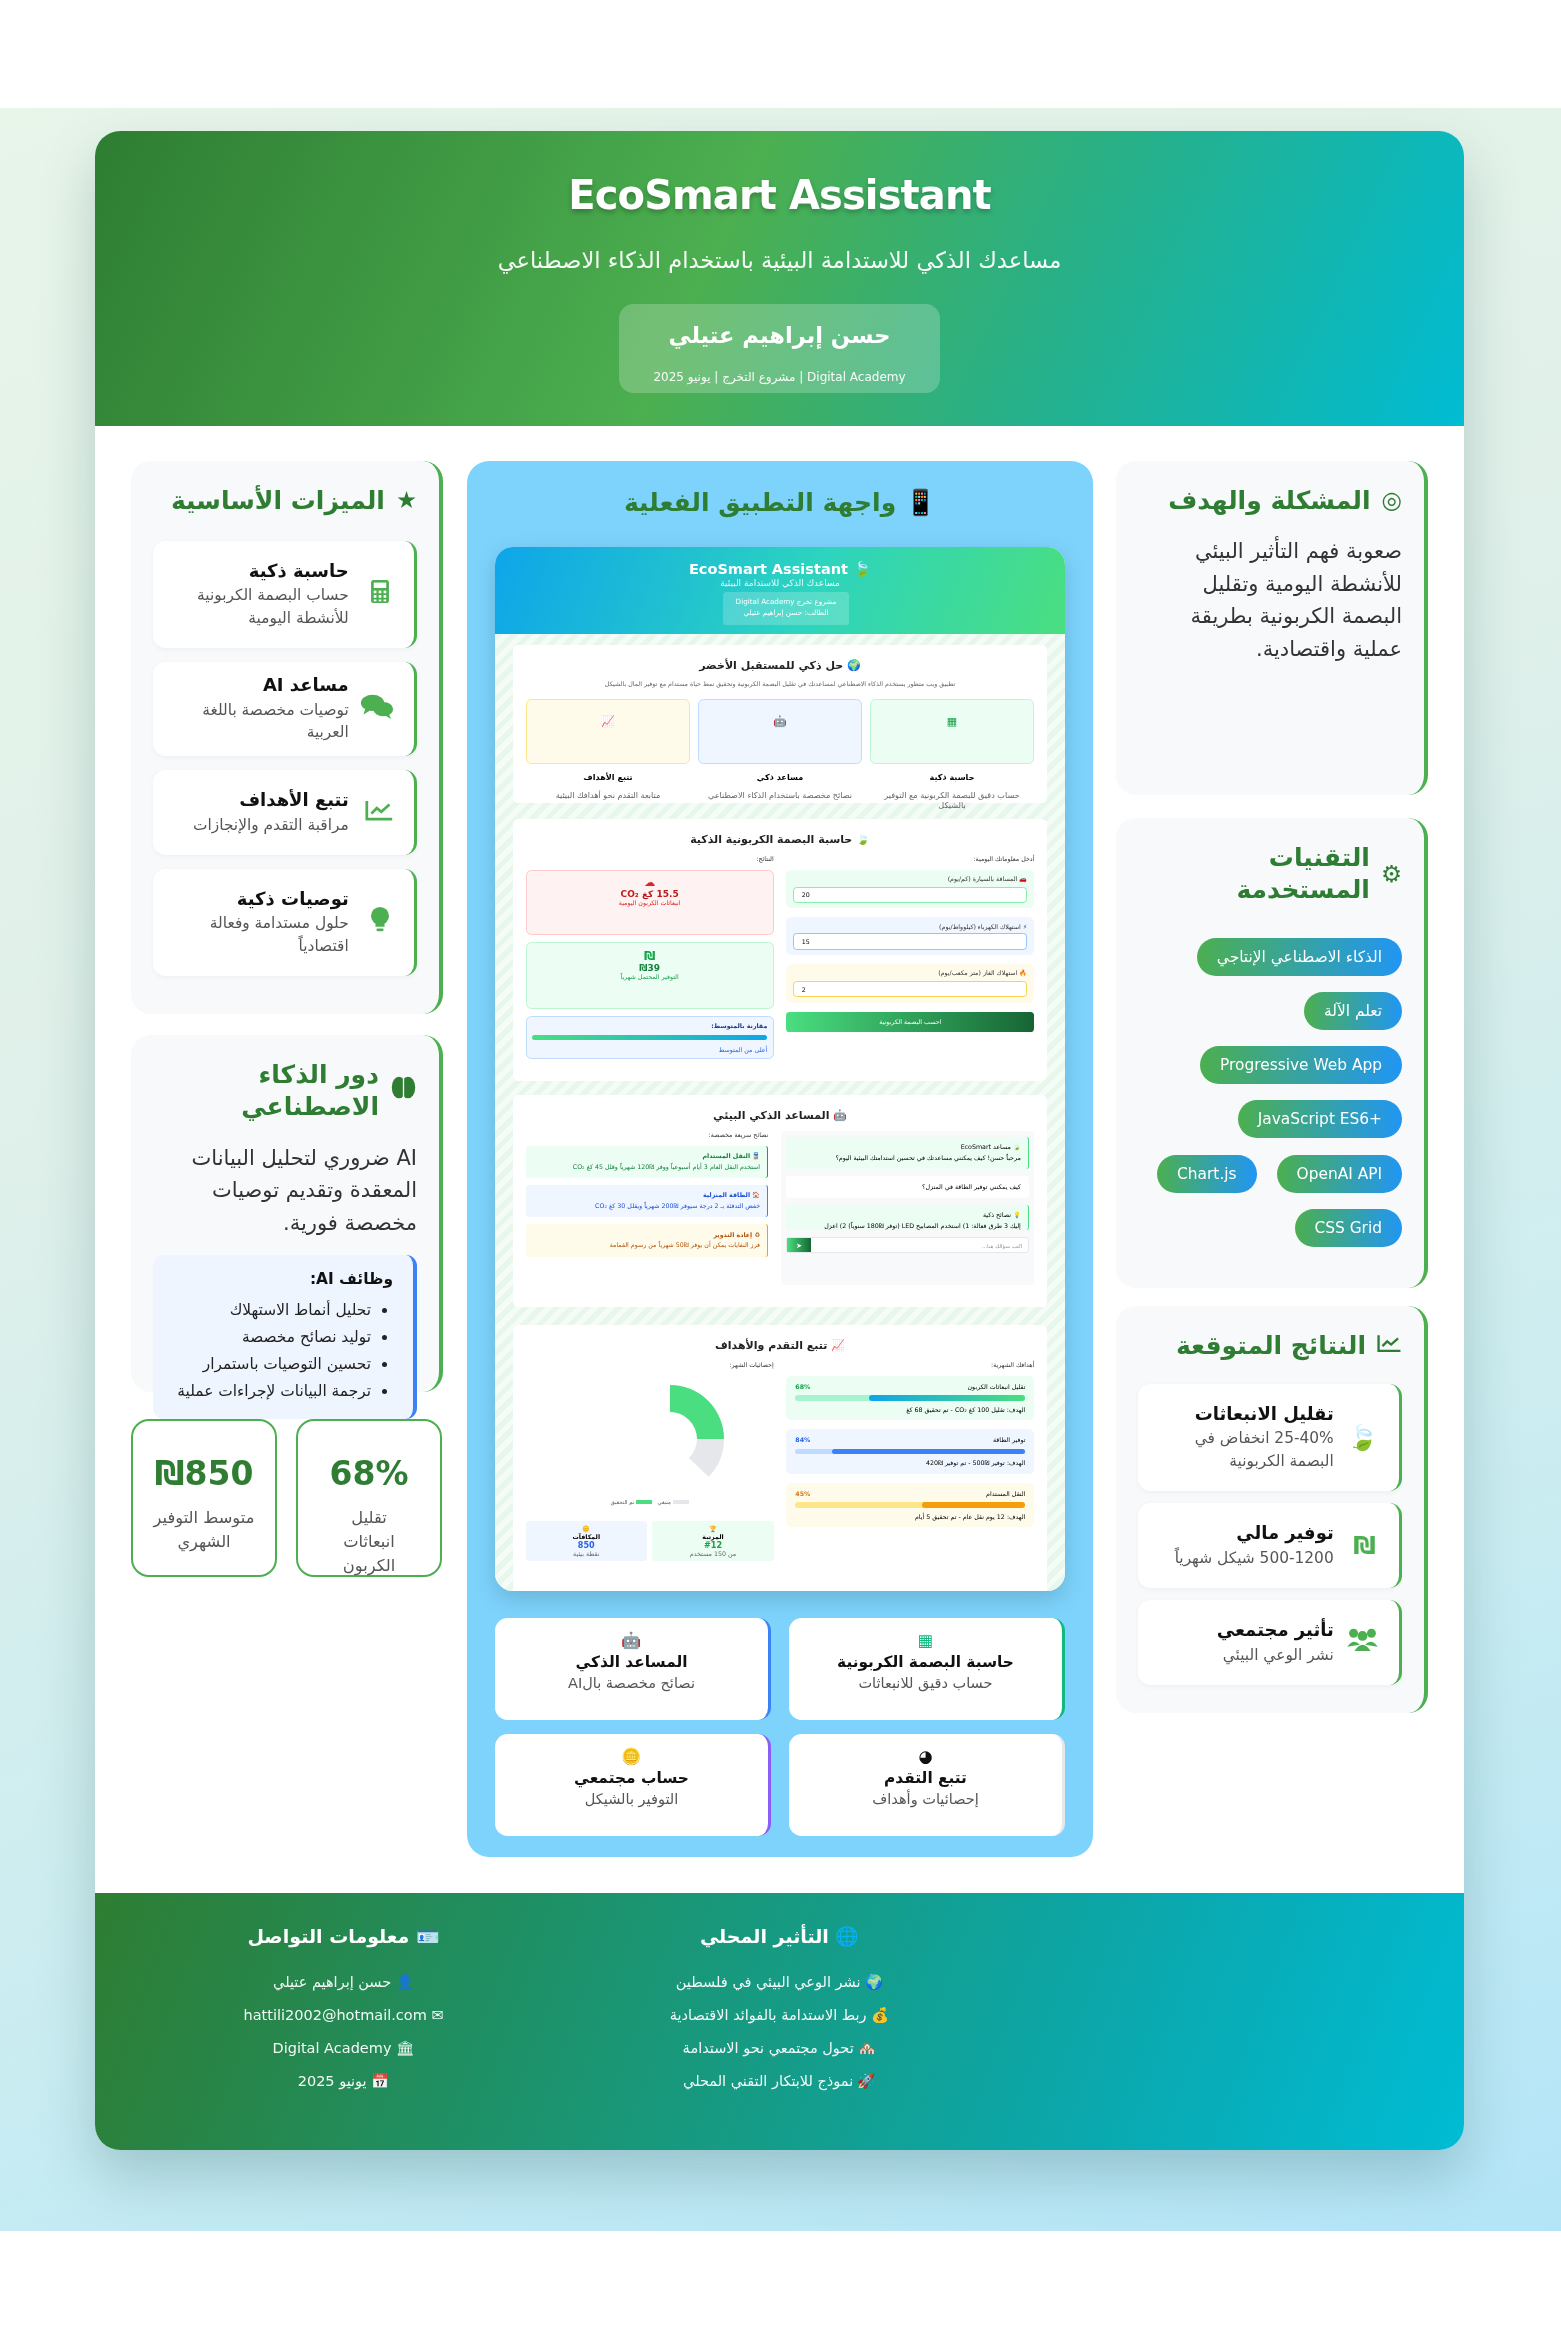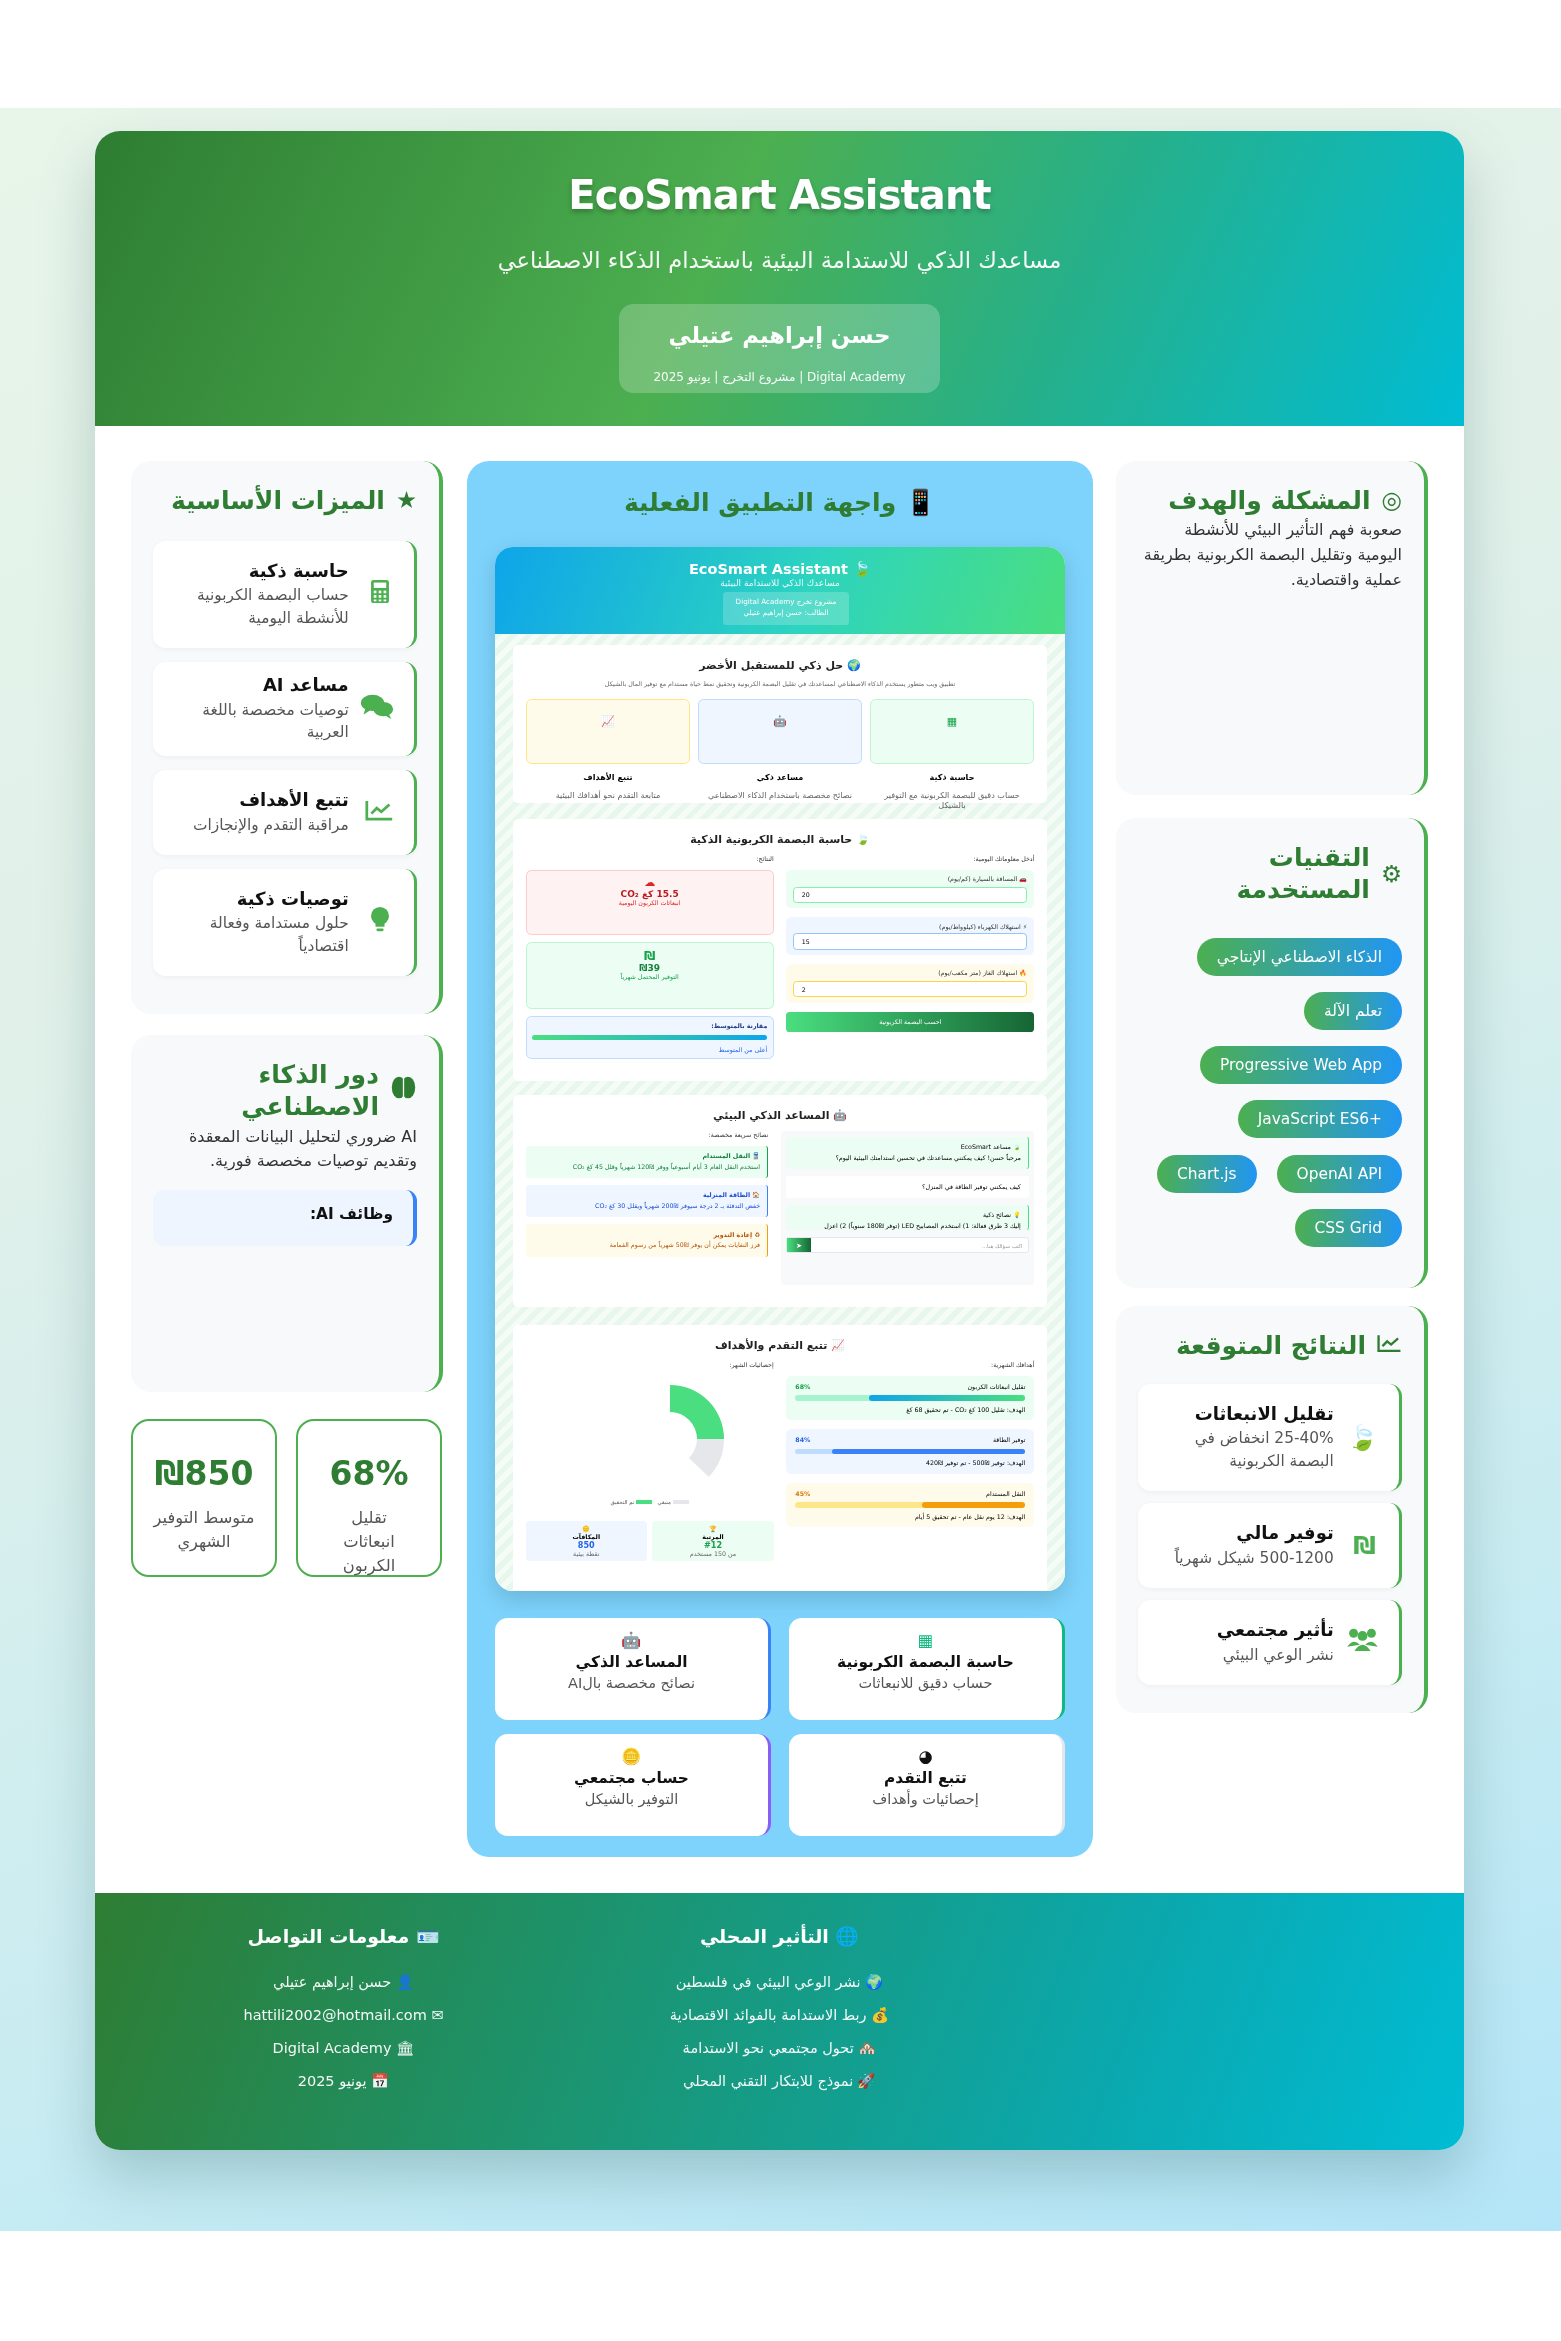--- a/index.html
+++ b/index.html
@@ -12,21 +12,21 @@
 .stud{position:absolute;left:524px;top:173px;width:321px;height:89px;background:rgba(255,255,255,.22);border-radius:14.5px;direction:rtl}
 .stud .nm{margin-top:18px;font-size:22.6px;font-weight:bold}
 .stud .mt{margin-top:22px;font-size:12px;opacity:.95}
 .panel{background:#f7f9fa;border-radius:20px;border-right:4.5px solid #4caf50;position:absolute;padding:23.5px 22px}
 .ptitle{color:#2e7d32;font-size:25px;font-weight:bold;display:flex;align-items:center;gap:11px;line-height:1.3}
 .ptitle .ic{flex:none;color:#2e7d32;font-size:23.5px}
 .feat{background:#fff;border-radius:12.6px;border-right:3.6px solid #4caf50;position:absolute;left:22px;right:22px;display:flex;align-items:center;gap:16.3px;padding:0 20px;box-shadow:0 1.8px 5.4px rgba(0,0,0,.04)}
 .feat .fi{flex:none;width:29px;text-align:center;color:#4caf50;font-size:25px}
 .feat .ft{font-size:18px;font-weight:bold;color:#111}
 .feat .fd{font-size:15.4px;color:#555;line-height:1.45;margin-top:3.6px}
-.ptext{font-size:16px;color:#333;line-height:1.55;margin-top:1px}
+.ptext{font-size:21px;color:#333;line-height:1.55;margin-top:18px}
 .goal{margin-top:18px;background:linear-gradient(120deg,#ffe082,#fff176);border-radius:12.6px;border-right:5.4px solid #ff9800;padding:16.3px 20px;font-size:17px;line-height:1.6;color:#111}
 .goal b{font-weight:bold}
 .chips{display:flex;flex-direction:column;align-items:flex-start;gap:16.3px;margin-top:31px}
 .chip{background:linear-gradient(90deg,#4caf50,#2196f3);direction:ltr;color:#fff;font-size:15.4px;border-radius:23.5px;padding:10px 20px;display:inline-block}
 .chiprow{display:flex;gap:20px}
 .aibox{margin-top:16.3px;background:#eef5ff;border-radius:11px;border-right:4.5px solid #3b82f6;padding:14.5px 20px}
 .aibox .h{font-size:15.4px;font-weight:bold;color:#111;margin-bottom:9px}
 .aibox li{font-size:15.4px;color:#222;line-height:1.75;margin-right:22px}
 .stat{position:absolute;top:1288px;width:146px;height:158px;background:#fff;border:2.7px solid #4caf50;border-radius:18px;text-align:center;direction:rtl}
 .stat .v{font-size:33px;font-weight:bold;color:#2e7d32;margin-top:33px;direction:ltr}
@@ -148,20 +148,26 @@
         <span class="ic"><svg width="27" height="27" viewBox="0 0 30 30">
             <ellipse cx="10" cy="15" rx="8" ry="12" fill="#2e7d32"></ellipse>
             <ellipse cx="20" cy="15" rx="8" ry="12" fill="#2e7d32"></ellipse>
             <line x1="15" y1="3" x2="15" y2="27" stroke="#f7f9fa" stroke-width="1.5"></line>
           </svg></span>
         <span style="max-width:145px">دور الذكاء الاصطناعي</span>
       </div>
     <div class="ptext">AI ضروري لتحليل البيانات المعقدة وتقديم توصيات مخصصة فورية.</div>
     <div class="aibox">
       <div class="h">وظائف AI:</div>
+      <ul>
+        <li>تحليل أنماط الاستهلاك</li>
+        <li>توليد نصائح مخصصة</li>
+        <li>تحسين التوصيات باستمرار</li>
+        <li>ترجمة البيانات لإجراءات عملية</li>
+      </ul>
     </div>
   </div>
 
   <div class="stat" style="left:201px">
     <div class="v">68%</div>
     <div class="l" style="padding:0 27px">تقليل انبعاثات الكربون</div>
   </div>
   <div class="stat" style="left:36px">
     <div class="v">₪850</div>
     <div class="l" style="padding:0 20px">متوسط التوفير الشهري</div>

